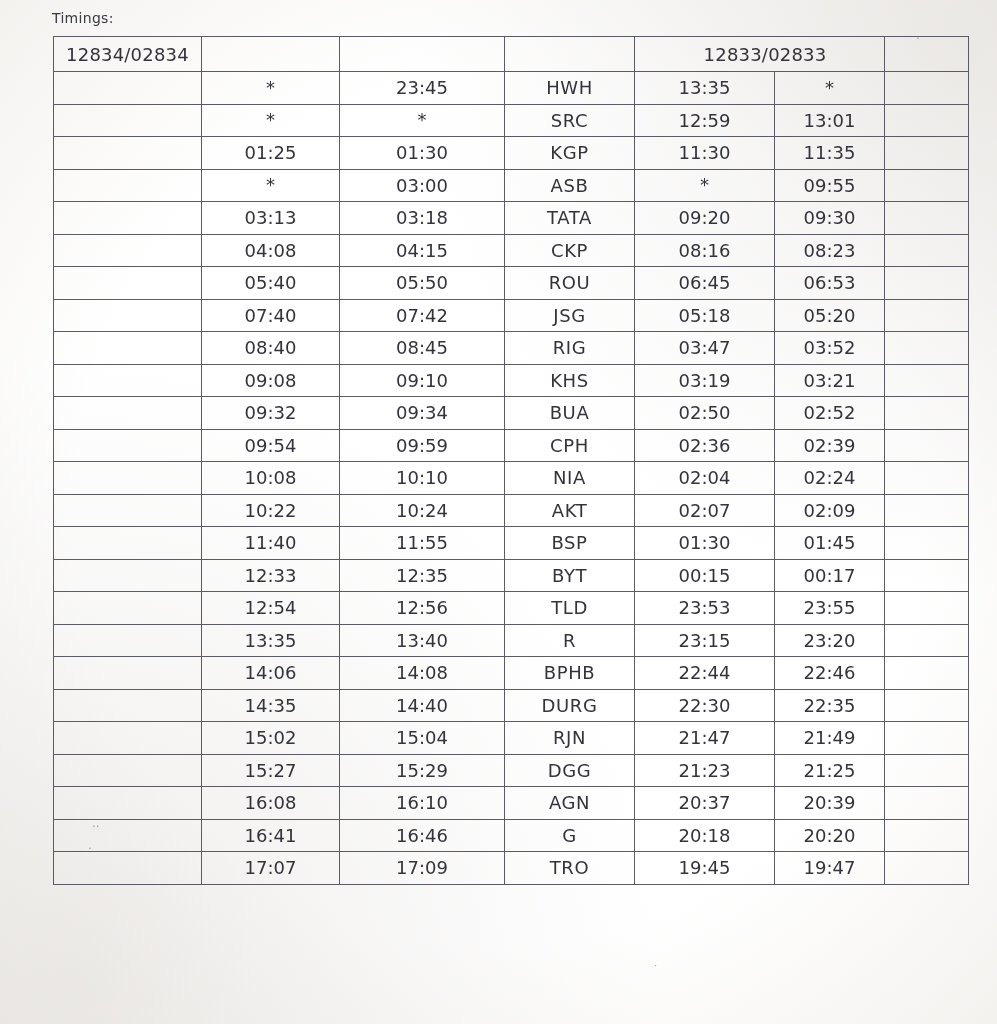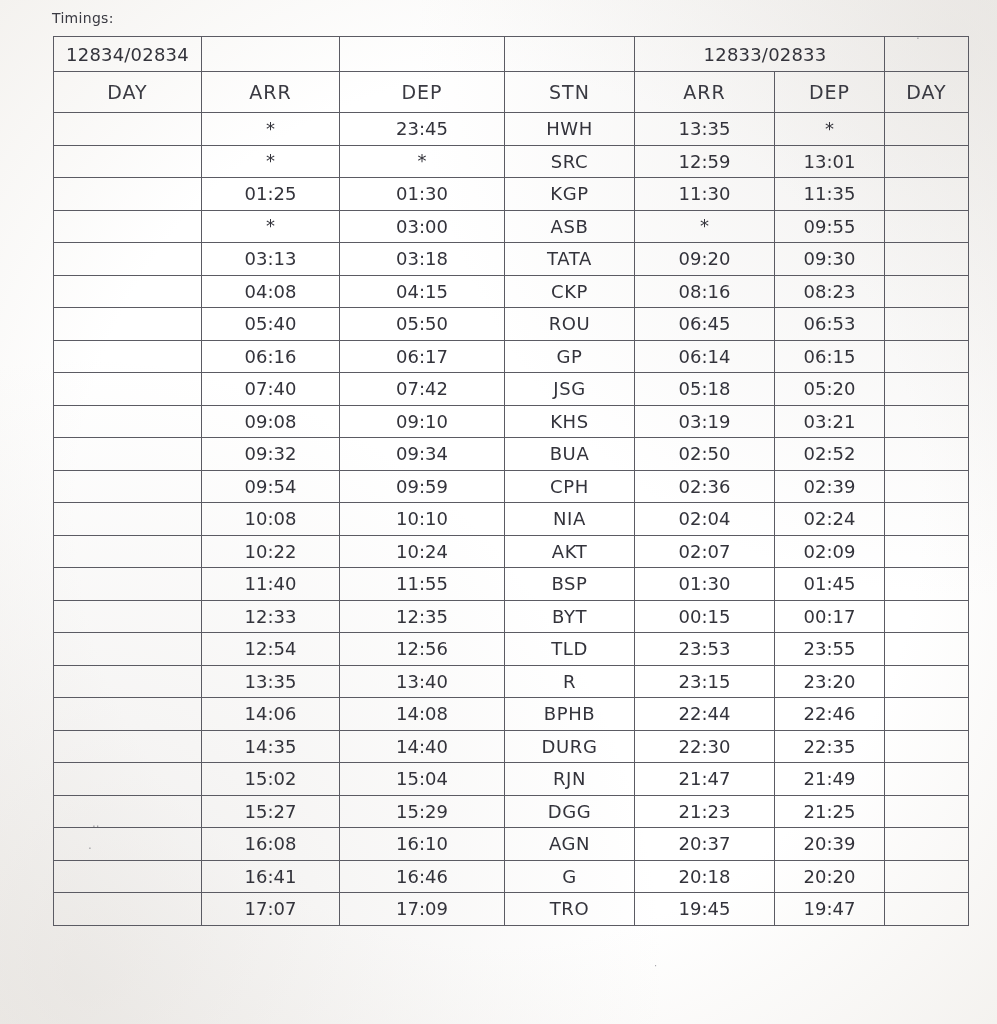--- a/index.html
+++ b/index.html
@@ -127,29 +127,20 @@
     </colgroup>
     <tbody id="tbody">
         <tr class="head-row">
           <td class="trainhdr" colspan="1">12834/02834</td>
           <td></td>
           <td></td>
           <td></td>
           <td class="trainhdr right" colspan="2">12833/02833</td>
           <td></td>
         </tr>
-        <tr class="colhdr">
-          <td>DAY</td>
-          <td>ARR</td>
-          <td>DEP</td>
-          <td>STN</td>
-          <td>ARR</td>
-          <td>DEP</td>
-          <td>DAY</td>
-        </tr>
         <tr>
           <td></td>
           <td class="star">*</td>
           <td>23:45</td>
           <td class="stn">HWH</td>
           <td>13:35</td>
           <td class="star">*</td>
           <td></td>
         </tr>
         <tr>
@@ -201,38 +192,38 @@
           <td></td>
           <td>05:40</td>
           <td>05:50</td>
           <td class="stn">ROU</td>
           <td>06:45</td>
           <td>06:53</td>
           <td></td>
         </tr>
         <tr>
           <td></td>
-          <td>06:16</td>
-          <td>06:17</td>
-          <td class="stn">GP</td>
-          <td>06:14</td>
-          <td>06:15</td>
-          <td></td>
-        </tr>
-        <tr>
-          <td></td>
           <td>07:40</td>
           <td>07:42</td>
           <td class="stn">JSG</td>
           <td>05:18</td>
           <td>05:20</td>
           <td></td>
         </tr>
         <tr>
           <td></td>
+          <td>08:40</td>
+          <td>08:45</td>
+          <td class="stn">RIG</td>
+          <td>03:47</td>
+          <td>03:52</td>
+          <td></td>
+        </tr>
+        <tr>
+          <td></td>
           <td>09:08</td>
           <td>09:10</td>
           <td class="stn">KHS</td>
           <td>03:19</td>
           <td>03:21</td>
           <td></td>
         </tr>
         <tr>
           <td></td>
           <td>09:32</td>

